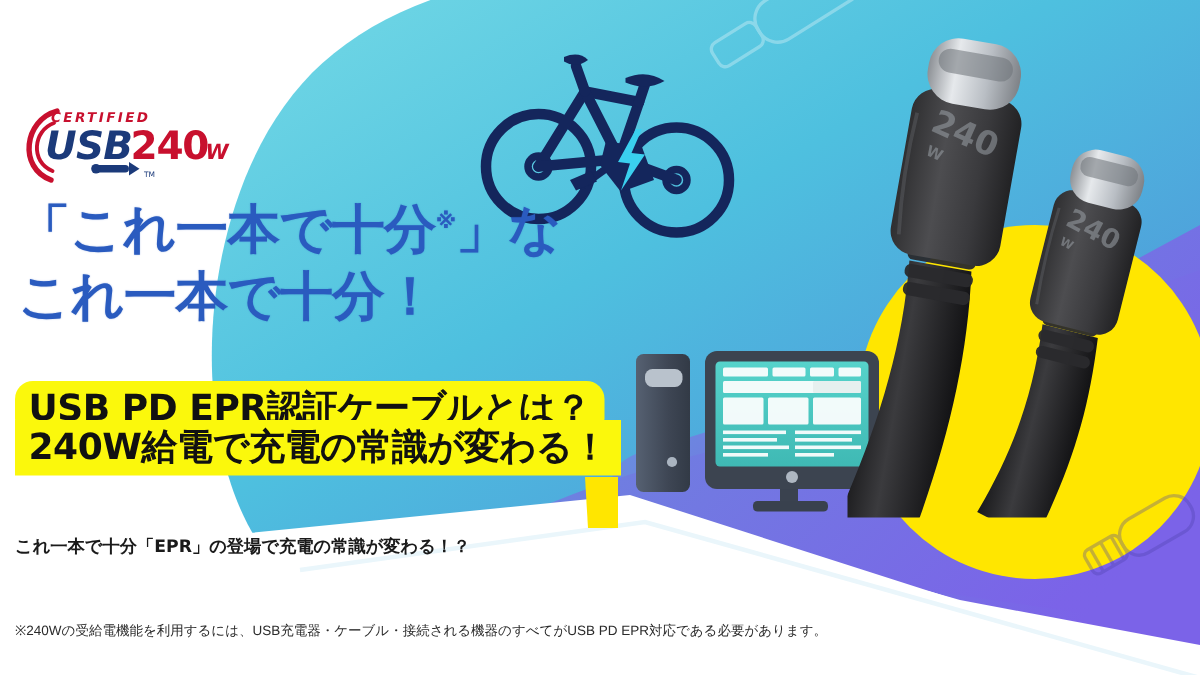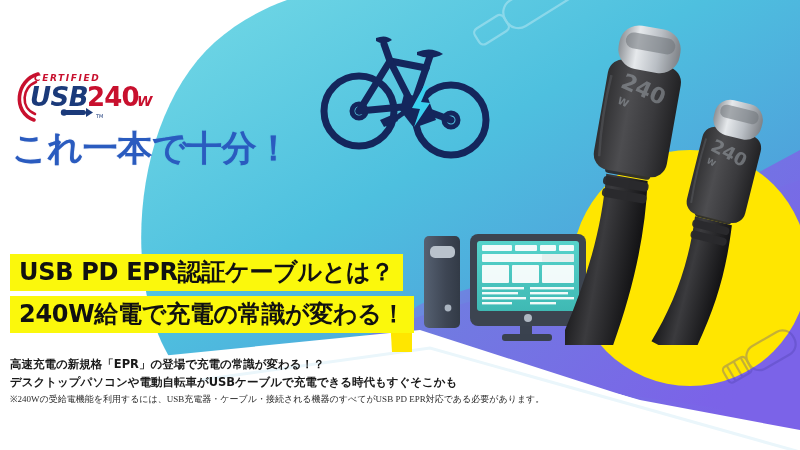--- a/index.html
+++ b/index.html
@@ -20,31 +20,31 @@
            font-size:35px;font-weight:700;color:#2a5bbf;letter-spacing:-0.5px;
            line-height:44px;white-space:nowrap;text-shadow:0 0 1px rgba(42,91,191,.45);}
   .hl-line .sup{font-size:14px;vertical-align:super;letter-spacing:0;}
 
   
   .yellowbar{position:absolute;background:#fbf80c;padding:3px 9px 4px 9px;
              box-sizing:border-box;display:inline-block;}
   .yellowbar span{font-family:"DejaVu Sans","Liberation Sans",sans-serif;
                   font-size:24px;font-weight:700;color:#111111;line-height:30px;
                   white-space:nowrap;letter-spacing:-0.3px;}
-  #ybar1{left:10px;top:254px;}
-  #ybar2{left:10px;top:296px;}
+  #ybar1{left:10px;top:254px;border-radius:12px;}
+  #ybar2{left:10px;top:280px;}
 
   
   .body-copy{position:absolute;left:10px;top:355px;width:600px;}
   .bc-strong{font-family:"DejaVu Sans","Liberation Sans",sans-serif;
              font-size:11.5px;font-weight:700;color:#1a1a1a;line-height:18px;
              white-space:nowrap;}
-  .bc-small{font-family:Liberation Serif, serif;
+  .bc-small{font-family:Liberation Sans, sans-serif;
             font-size:9px;font-weight:400;color:#2b2b2b;line-height:16px;
-            white-space:nowrap;}
+            white-space:nowrap;margin-top:39px;}
 
   
   .cable{position:absolute;left:565px;top:0px;width:235px;height:345px;}
 </style>
 </head>
 <body>
 
 <div id="stage">
 
   <div class="bg-layer">
@@ -268,29 +268,29 @@
       <g fill="#1b3a7a">
         <rect x="56" y="42" width="22" height="5" rx="2.5"></rect>
         <circle cx="56" cy="44.5" r="3.2"></circle>
         <path d="M78 40 l7 4.5 l-7 4.5 Z"></path>
       </g>
       <text x="88" y="50" font-family="DejaVu Sans, sans-serif" font-size="5" fill="#1b3a7a">TM</text>
     </svg>
   </div>
 
   <div class="headline">
+    <div class="hl-line"><span>「これ一本で十分</span><span class="sup">※</span><span>」な</span></div>
     <div class="hl-line">これ一本で十分！</div>
   </div>
 
   <div class="yellowbar" id="ybar1">
     <span>USB PD EPR認証ケーブルとは？</span>
   </div>
   <div class="yellowbar" id="ybar2">
     <span>240W給電で充電の常識が変わる！</span>
   </div>
 
   <div class="body-copy">
-    <div class="bc-strong">高速充電の新規格「EPR」の登場で充電の常識が変わる！？</div>
-    <div class="bc-strong">デスクトップパソコンや電動自転車がUSBケーブルで充電できる時代もすぐそこかも</div>
+    <div class="bc-strong">これ一本で十分「EPR」の登場で充電の常識が変わる！？</div>
     <div class="bc-small">※240Wの受給電機能を利用するには、USB充電器・ケーブル・接続される機器のすべてがUSB PD EPR対応である必要があります。</div>
   </div>
 
 </div>
 
 </body></html>

